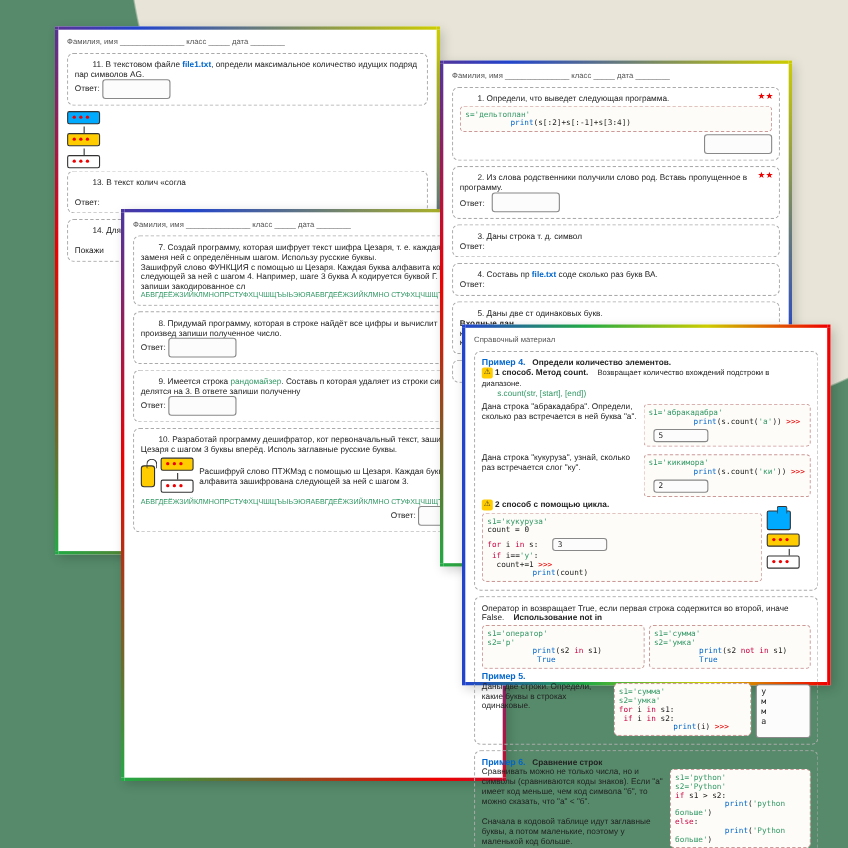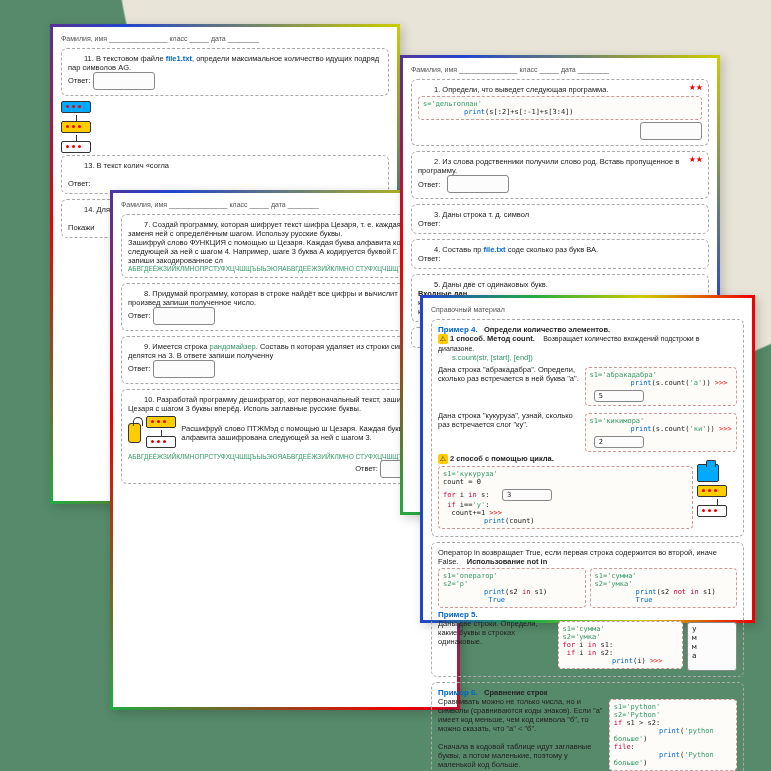--- a/index.html
+++ b/index.html
@@ -177,21 +177,21 @@
    <span class="refhdr">Пример 6.</span> &nbsp; <b>Сравнение строк</b>
    <div style="display:flex; gap:4px;">
     <div style="flex:1.3">
      <span>Сравнивать можно не только числа, но и символы (сравниваются коды знаков). Если "a" имеет код меньше, чем код символа "б", то можно сказать, что "a" &lt; "б".</span><br><br>
      <span>Сначала в кодовой таблице идут заглавные буквы, а потом маленькие, поэтому у маленькой код больше.</span>
     </div>
     <div style="flex:1">
      <div class="code-box">
       <span class="c-str">s1='python'</span><br><span class="c-str">s2='Python'</span><br>
       <span class="c-kw">if</span> s1 &gt; s2:<br>&nbsp;<span class="c-fn">print</span>(<span class="c-str">'python больше'</span>)<br>
-      <span class="c-kw">file</span>:<br>&nbsp;<span class="c-fn">print</span>(<span class="c-str">'Python больше'</span>)
+      <span class="c-kw">else</span>:<br>&nbsp;<span class="c-fn">print</span>(<span class="c-str">'Python больше'</span>)
      </div>
      <span class="out">&gt;&gt;&gt;</span> <span class="ans">python больше</span>
     </div>
    </div>
   </div>
 
  </div>
 </div>
 
 </body></html>

